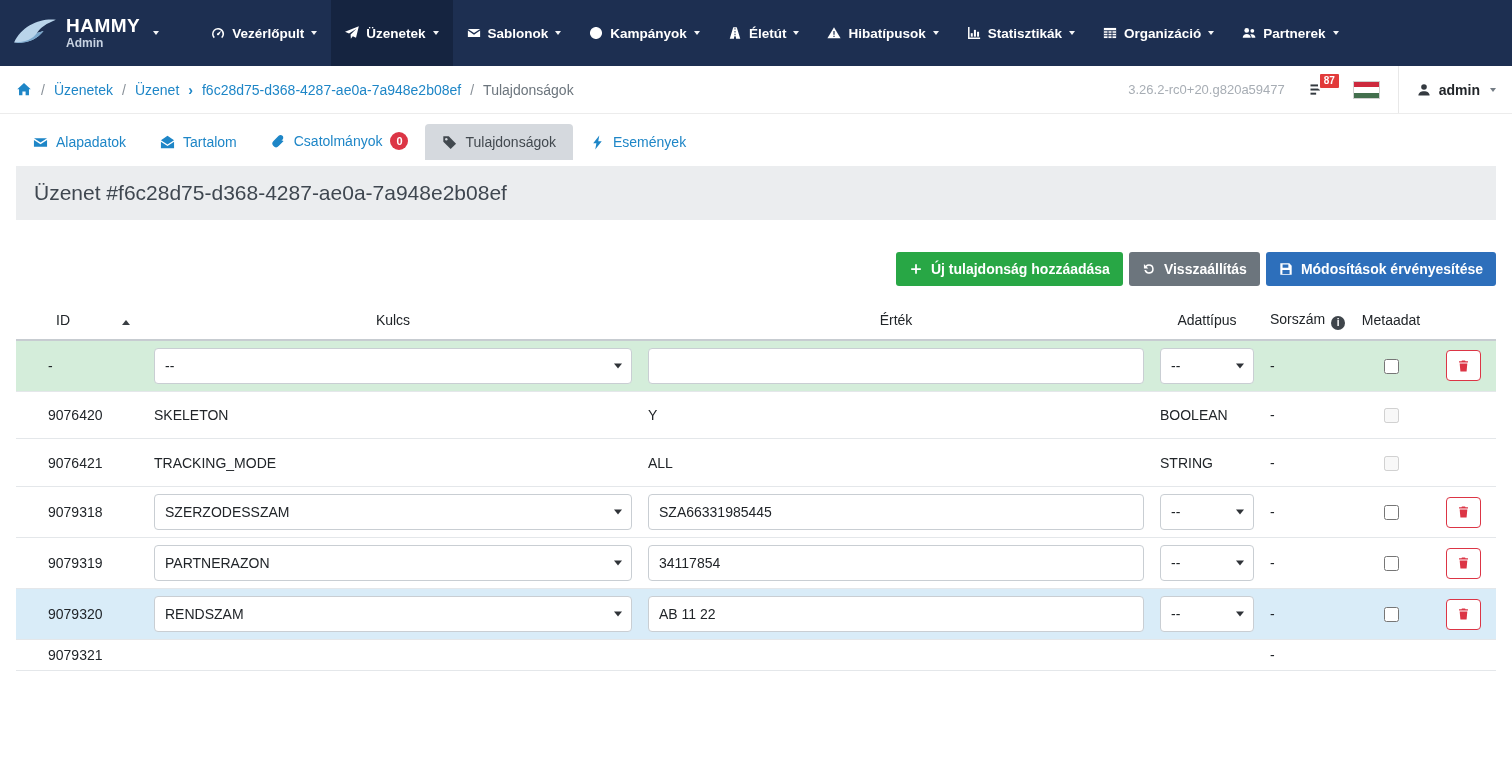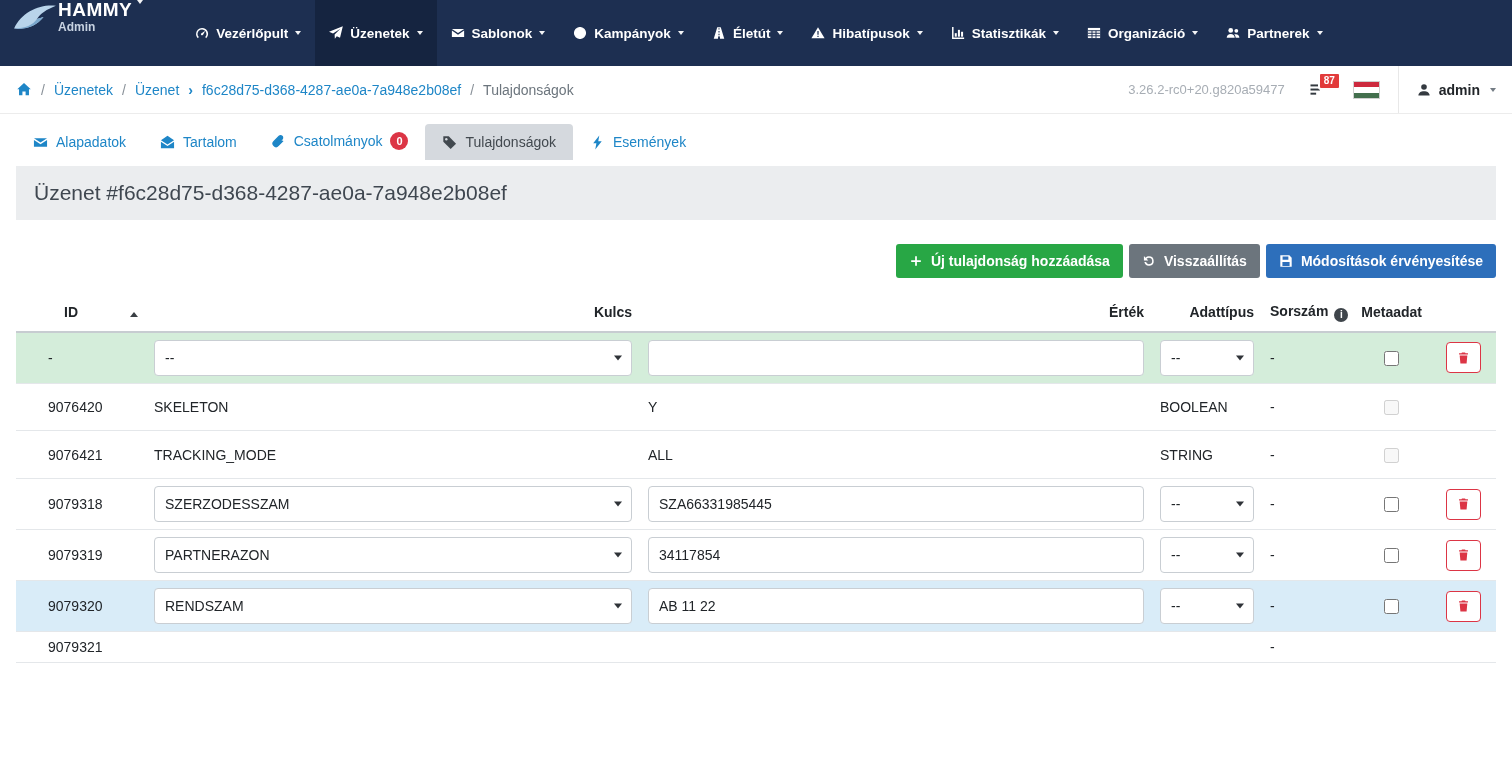--- a/index.html
+++ b/index.html
@@ -13,21 +13,21 @@
   *{box-sizing:border-box}
   html,body{margin:0;padding:0}
   body{
     width:1512px;height:777px;overflow:hidden;background:#fff;color:#212529;
     font-family:"Liberation Sans","DejaVu Sans",sans-serif;font-size:14px;
   }
   svg{fill:currentColor}
 
   
   .navbar{height:66px;background:var(--nav-bg);display:flex;align-items:stretch;padding:0 10px 0 8px}
-  .brand{display:flex;padding:0 12px 0 4px;cursor:pointer}
+  .brand{display:flex;align-items:center;gap:8px;padding:0 12px 0 4px;cursor:pointer}
   .brand-logo svg{width:46px;height:38px;display:block}
   .brand-text{display:flex;flex-direction:column;line-height:1.1}
   .brand-title{color:#fff;font-size:19px;font-weight:700;letter-spacing:.5px}
   .brand-sub{color:#c8d3e2;font-size:12px;font-weight:700}
   .brand-caret{color:#fff;margin-left:5px}
   .nav-items{display:flex;align-items:stretch;margin-left:26px}
   .nav-item{display:flex;align-items:center;gap:7px;padding:0 14px;color:#fff;font-size:13.5px;font-weight:700;cursor:pointer;white-space:nowrap}
   .nav-item.active{background:var(--nav-active)}
   .nav-ico svg{width:14px;height:14px;display:block}
   .caret-down{display:inline-block;width:0;height:0;border-left:3.8px solid transparent;border-right:3.8px solid transparent;border-top:4.4px solid currentColor;opacity:.95}
@@ -55,34 +55,34 @@
 
   
   .tabs{display:flex;align-items:flex-end;padding:8px 16px 0;background:#fff}
   .tab{display:flex;align-items:center;gap:8px;padding:10px 17px;font-size:14px;color:var(--link);cursor:pointer;border-radius:4px 4px 0 0;white-space:nowrap}
   .tab-ico{display:inline-flex}
   .tab-ico svg{width:15px;height:15px;display:block}
   .tab.active{background:var(--tab-active-bg);color:#42494f}
   .tab-badge{background:#dc3545;color:#fff;font-size:11px;font-weight:700;min-width:18px;height:18px;line-height:18px;border-radius:9px;text-align:center;padding:0 2px}
 
   
-  .title-band{margin:6px 16px 0;background:#ebedef;padding:15px 18px;font-size:21px;color:#3f4750}
+  .title-band{margin:6px 16px 8px;background:#ebedef;padding:15px 18px;font-size:21px;color:#3f4750}
 
   
   .actions{display:flex;justify-content:flex-end;gap:6px;padding:24px 16px 16px}
   .btn{display:inline-flex;align-items:center;gap:8px;height:34px;padding:0 13px;border:none;border-radius:3px;color:#fff;font-size:14px;font-weight:700;font-family:inherit;cursor:pointer}
   .bico{display:inline-flex}
   .bico svg{width:14px;height:14px;display:block}
   .btn-success{background:#28a745}
   .btn-secondary{background:#6c757d}
   .btn-primary{background:#2d6fbb}
 
   
   .props{width:1480px;margin:0 16px;border-collapse:collapse;table-layout:fixed}
-  .props th{text-align:right;font-size:14px;font-weight:700;color:#212529;padding:9px 8px;border-bottom:2px solid #c7ccd1;white-space:nowrap}
+  .props th{text-align:center;font-size:14px;font-weight:400;color:#212529;padding:9px 8px;border-bottom:2px solid #c7ccd1;white-space:nowrap}
   .props th:first-child{padding-left:32px}
   .props td{padding:7px 8px;border-bottom:1px solid var(--border);vertical-align:middle;font-size:14px;color:#212529}
   .props td:first-child{padding-left:32px}
   .props tr.row-static td{padding-top:15px;padding-bottom:15px}
   .props td.wrap{word-break:break-all;line-height:1.4;padding:6px 18px 6px 8px;font-size:13.8px}
   tr.row-new td{background:#d4edda}
   tr.row-sel td{background:#d9ecf8}
   .sort-asc{display:inline-block;width:0;height:0;border-left:4px solid transparent;border-right:4px solid transparent;border-bottom:5px solid #3a3f44;margin-left:52px}
   .info-ico{display:inline-flex;align-items:center;justify-content:center;width:14px;height:14px;border-radius:50%;background:#3f454b;color:#fff;font-size:10px;font-weight:700;margin-left:6px;vertical-align:-2px}
   .info-ico::before{content:"i"}

